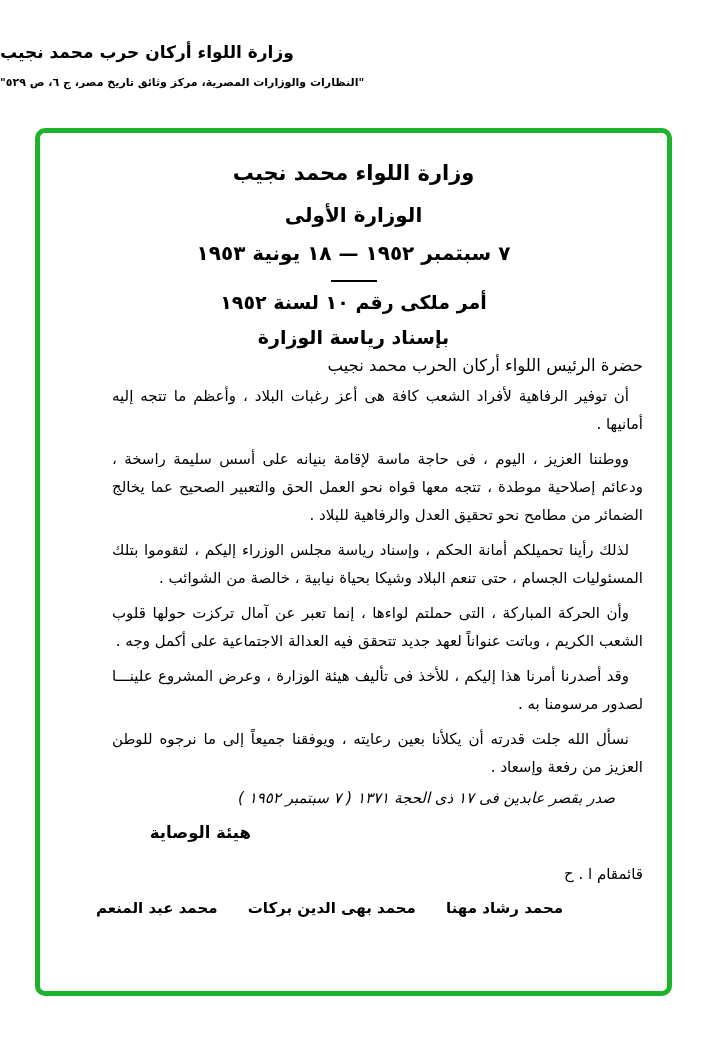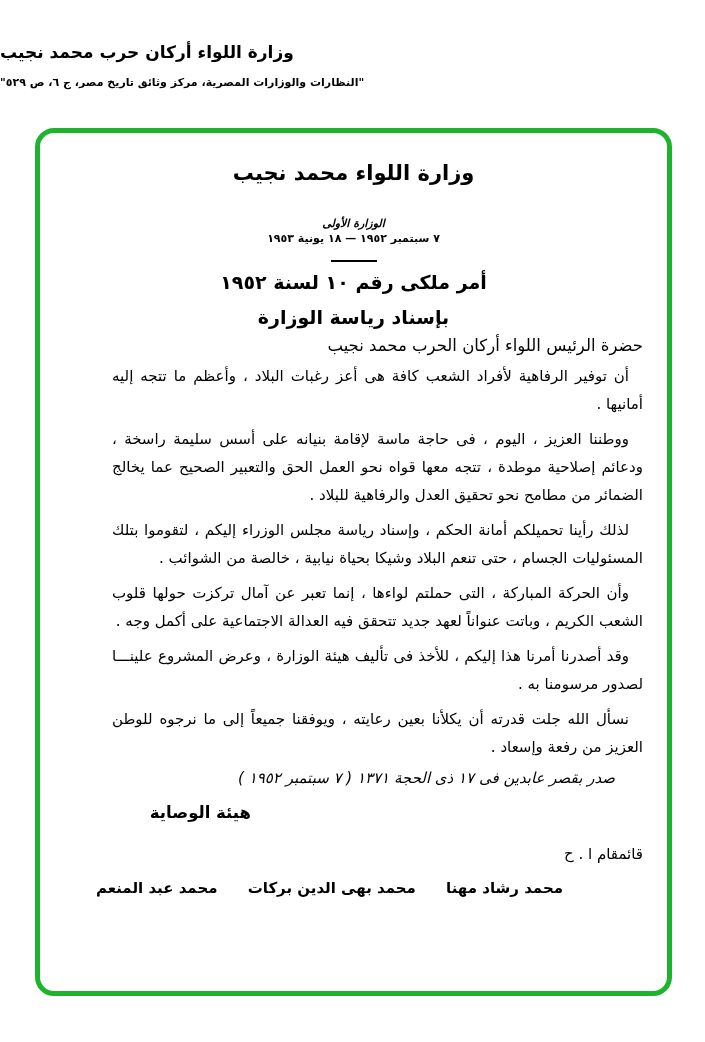--- a/index.html
+++ b/index.html
@@ -25,41 +25,40 @@
   .page-header .source-note {
     margin-top: 14px;
     font-size: 11px;
     font-weight: bold;
   }
   .green-frame {
     position: absolute;
     left: 35px; top: 128px;
     width: 637px; height: 868px;
     border: 5px solid var(--border-green);
-    border-radius: 19px;
+    border-radius: 10px;
     background: var(--paper);
     padding: 16px 24px 0 24px;
     direction: rtl;
   }
   .center-block { text-align: center; }
   .ministry-title {
     font-size: 21px;
     font-weight: bold;
     margin-top: 12px;
   }
   .ministry-ordinal {
-    font-size: 11px;
+    font-size: 20px;
     font-weight: bold;
-    margin-top: 32px;
-    font-style: italic;
+    margin-top: 18px;
   }
   .ministry-period {
-    font-size: 11px;
+    font-size: 20px;
     font-weight: bold;
-    margin-top: 2px;
+    margin-top: 14px;
   }
   .divider {
     width: 46px;
     border-top: 2px solid var(--ink);
     margin: 15px auto 9px auto;
   }
   .order-title {
     font-size: 19px;
     font-weight: bold;
     margin-top: 6px;

